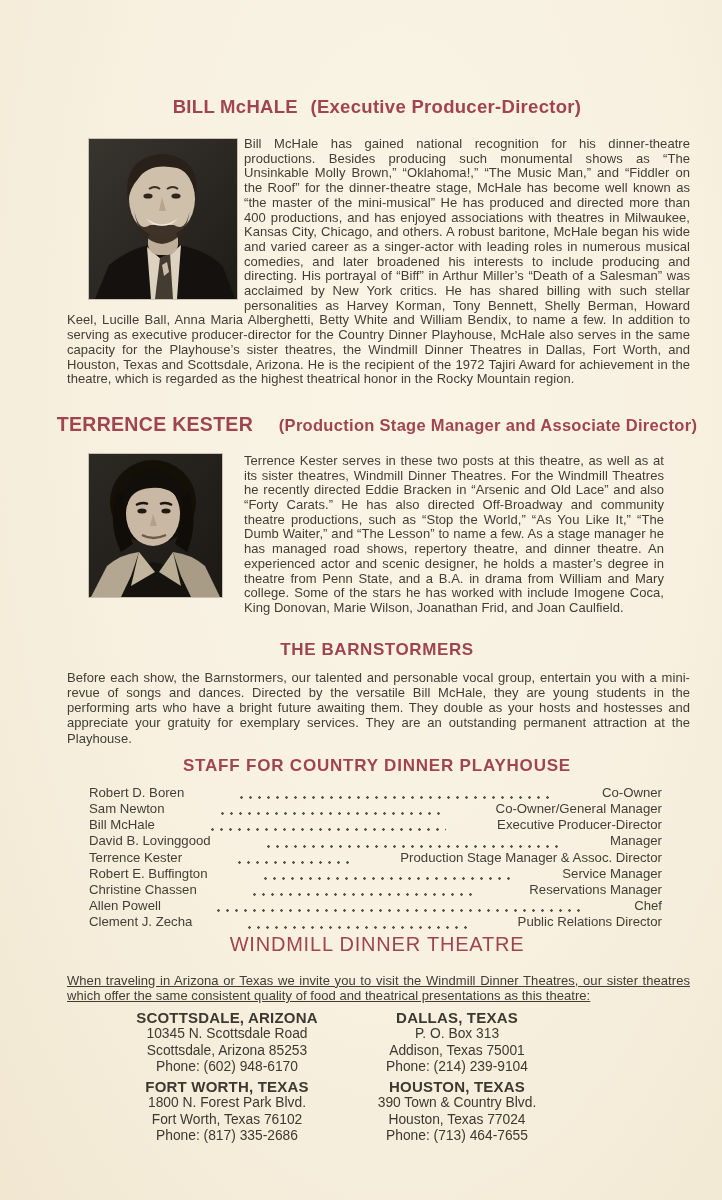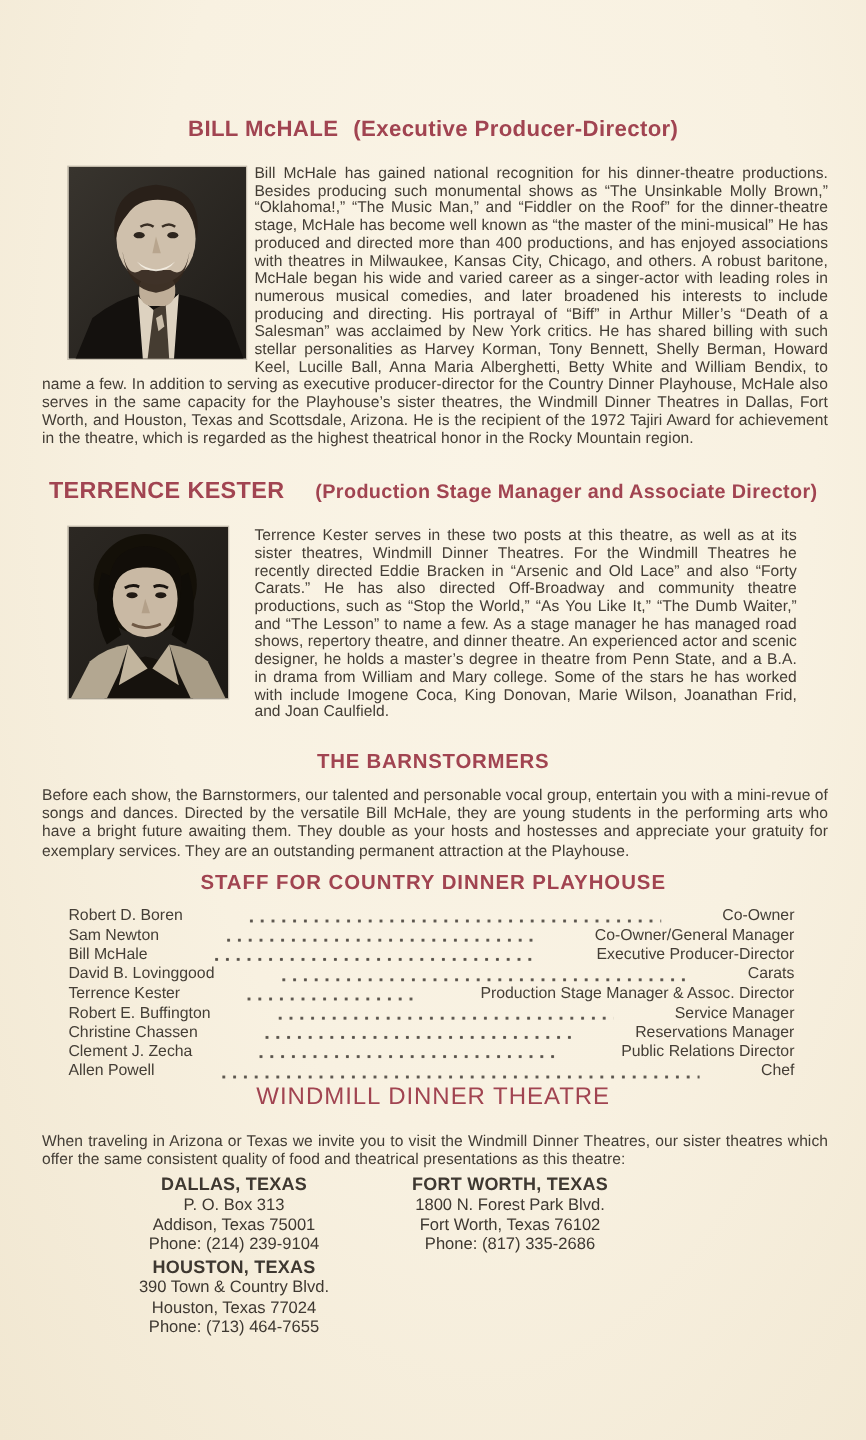--- a/index.html
+++ b/index.html
@@ -2,20 +2,21 @@
 <html><head>
 <meta charset="utf-8">
 <style>
   * { margin:0; padding:0; box-sizing:border-box; }
   html,body { width:722px; background:#e9e0cc; }
   .page {
     width:722px; height:1200px; overflow:hidden; position:relative;
     background: radial-gradient(ellipse at 55% 30%, #faf4e6 0%, #f8f1e1 50%, #f1e7d1 100%);
     font-family:"Liberation Sans","DejaVu Sans",sans-serif;
     color:#403a33;
+    padding-left:32px;
   }
   .red { color:#a14451; }
   .center { text-align:center; }
   .h1 { padding-top:96px; font-size:18.5px; font-weight:bold; letter-spacing:.3px; }
   .h1 .role { margin-left:7px; }
   .h2 { margin-top:26px; font-size:19.5px; font-weight:bold; letter-spacing:.3px; }
   .h2 .role { font-size:16.5px; margin-left:20px; }
   .h3 { margin-top:24px; font-size:17px; font-weight:bold; letter-spacing:.6px; }
   .h4 { margin-top:10px; font-size:17px; font-weight:bold; letter-spacing:.8px; }
   .h5 { margin-top:2px; font-size:20px; font-weight:normal; letter-spacing:.8px; }
@@ -40,21 +41,21 @@
   .staff-row { display:flex; align-items:baseline; font-size:13.2px; line-height:16.2px; color:#443e36;gap:44px; }
   .staff-name { white-space:nowrap; }
   .staff-title { white-space:nowrap; }
   .dots {
     flex:1; height:9px; margin:0 7px 1px 9px; align-self:flex-end;
     background-image:radial-gradient(circle, #5a544c 1.1px, rgba(0,0,0,0) 1.5px);
     background-size:9px 9px; background-repeat:repeat-x; background-position:0 2px;
   }
 
   .sec-windmill { margin:17px 32px 0 35px; }
-  .windmill-text { line-height:15.5px; }
+  .windmill-text { line-height:15.5px;text-decoration:underline; }
 
   .loc-grid {
     margin:6px 0 0 80px; width:460px;
     display:grid; grid-template-columns:230px 230px; row-gap:3px;
   }
   .loc-block { text-align:center; font-size:13.8px; line-height:16.5px; color:#3e3831; }
   .loc-city { font-size:15px; font-weight:bold; letter-spacing:.2px; }
 </style>
 </head>
 <body>
@@ -149,55 +150,61 @@
       <span class="staff-title">Co-Owner/General Manager</span>
     </div>
     <div class="staff-row">
       <span class="staff-name">Bill McHale</span>
       <span class="dots"></span>
       <span class="staff-title">Executive Producer-Director</span>
     </div>
     <div class="staff-row">
       <span class="staff-name">David B. Lovinggood</span>
       <span class="dots"></span>
-      <span class="staff-title">Carats</span>
+      <span class="staff-title">Manager</span>
     </div>
     <div class="staff-row">
       <span class="staff-name">Terrence Kester</span>
       <span class="dots"></span>
       <span class="staff-title">Production Stage Manager &amp; Assoc. Director</span>
     </div>
     <div class="staff-row">
       <span class="staff-name">Robert E. Buffington</span>
       <span class="dots"></span>
       <span class="staff-title">Service Manager</span>
     </div>
     <div class="staff-row">
       <span class="staff-name">Christine Chassen</span>
       <span class="dots"></span>
       <span class="staff-title">Reservations Manager</span>
     </div>
     <div class="staff-row">
+      <span class="staff-name">Allen Powell</span>
+      <span class="dots"></span>
+      <span class="staff-title">Chef</span>
+    </div>
+    <div class="staff-row">
       <span class="staff-name">Clement J. Zecha</span>
       <span class="dots"></span>
       <span class="staff-title">Public Relations Director</span>
-    </div>
-    <div class="staff-row">
-      <span class="staff-name">Allen Powell</span>
-      <span class="dots"></span>
-      <span class="staff-title">Chef</span>
     </div>
   </div>
 
   <div class="h5 red center">WINDMILL DINNER THEATRE</div>
   <div class="sec-windmill">
     <p class="bodytext windmill-text">When traveling in Arizona or Texas we invite you to visit the Windmill Dinner Theatres, our sister theatres which offer the same consistent quality of food and theatrical presentations as this theatre:</p>
   </div>
 
   <div class="loc-grid">
+    <div class="loc-block">
+      <div class="loc-city">SCOTTSDALE, ARIZONA</div>
+      <div>10345 N. Scottsdale Road</div>
+      <div>Scottsdale, Arizona 85253</div>
+      <div>Phone: (602) 948-6170</div>
+    </div>
     <div class="loc-block">
       <div class="loc-city">DALLAS, TEXAS</div>
       <div>P. O. Box 313</div>
       <div>Addison, Texas 75001</div>
       <div>Phone: (214) 239-9104</div>
     </div>
     <div class="loc-block">
       <div class="loc-city">FORT WORTH, TEXAS</div>
       <div>1800 N. Forest Park Blvd.</div>
       <div>Fort Worth, Texas 76102</div>

